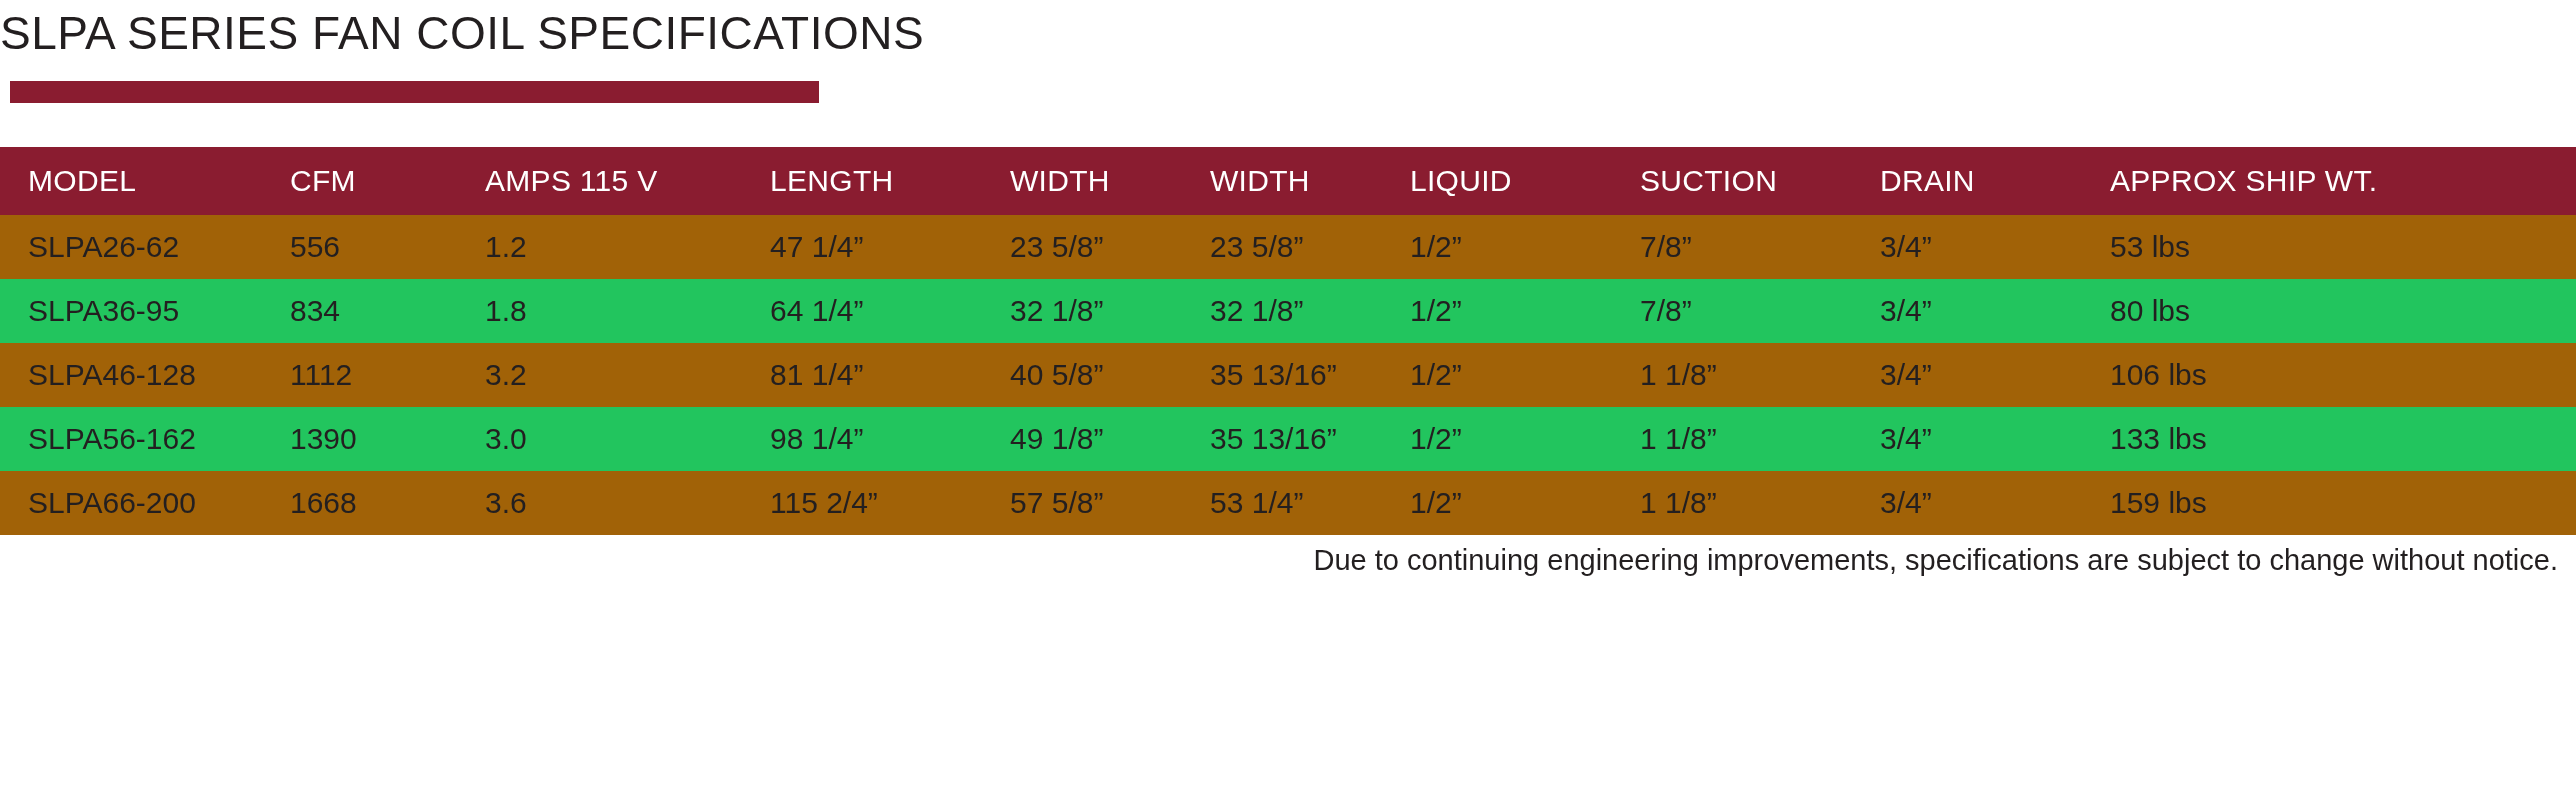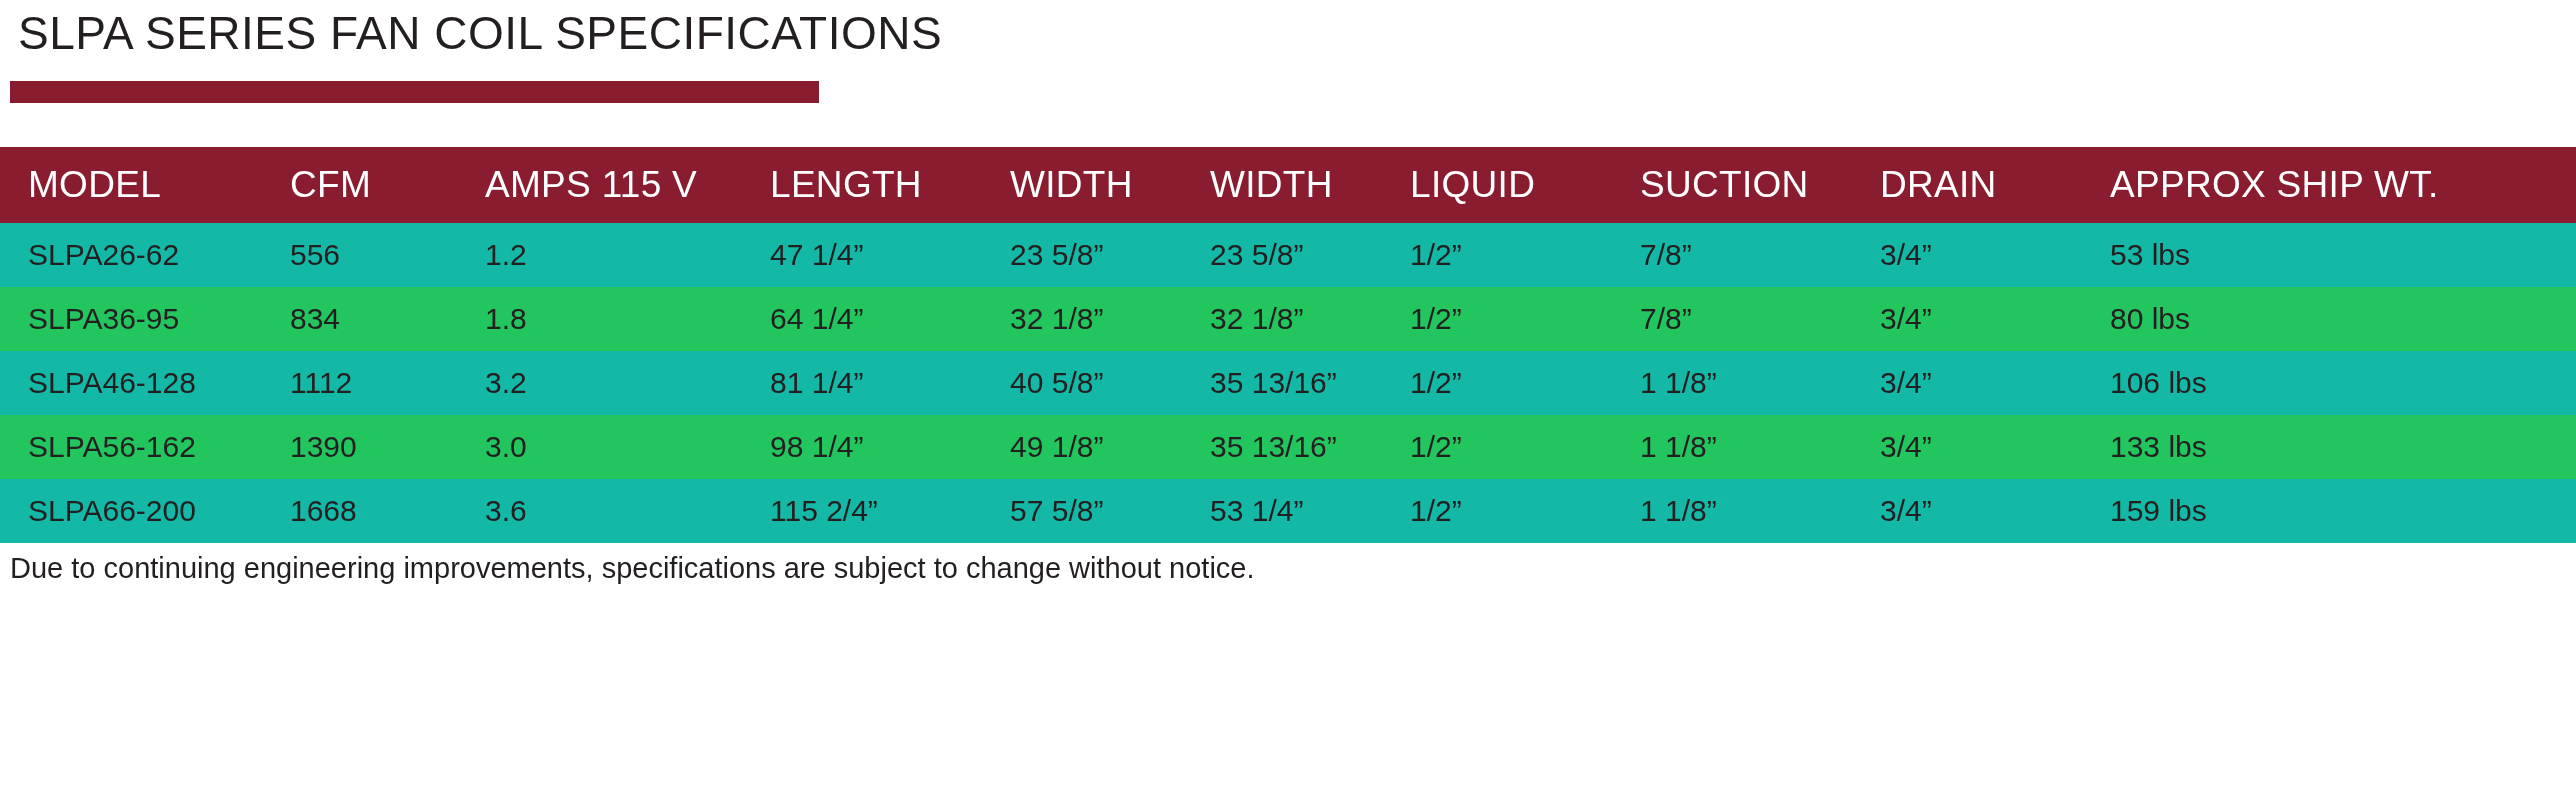--- a/index.html
+++ b/index.html
@@ -19,56 +19,56 @@
     width: 2576px;
     height: 791px;
     box-sizing: border-box;
     padding: 0 0 0 0;
   }
   .title {
     font-size: 46px;
     font-weight: 400;
     letter-spacing: 0.5px;
     color: #231f20;
-    padding: 8px 0 0 18px;
+    padding: 8px 0 0 0;
     line-height: 1.1;
   }
   .title-rule {
     margin: 22px 0 0 10px;
     width: 809px;
     height: 22px;
     background: #8a1c30;
   }
   .table-wrap {
     margin-top: 44px;
     width: 2576px;
   }
   table.spec {
     border-collapse: collapse;
     width: 2576px;
     table-layout: fixed;
   }
   table.spec th {
     background: #8a1c30;
     color: #ffffff;
-    font-size: 37px;
+    font-size: 30px;
     font-weight: 400;
     text-align: left;
     padding: 17px 0 17px 0;
     letter-spacing: 0.3px;
   }
   table.spec td {
     font-size: 30px;
     font-weight: 400;
     color: #231f20;
     padding: 15px 0 15px 0;
     text-align: left;
   }
   table.spec tbody tr.odd td {
-    background: #14b8a6;
+    background: #a16207;
   }
   table.spec tbody tr.even td {
     background: #22c55e;
   }
   
   .c0 { padding-left: 28px !important; }
   .c1 { padding-left: 10px !important; }
   .c2 { padding-left: 10px !important; }
   .c3 { padding-left: 10px !important; }
   .c4 { padding-left: 10px !important; }
@@ -83,23 +83,24 @@
   col.w2 { width: 285px; }
   col.w3 { width: 240px; }
   col.w4 { width: 200px; }
   col.w5 { width: 200px; }
   col.w6 { width: 230px; }
   col.w7 { width: 240px; }
   col.w8 { width: 230px; }
   col.w9 { width: 478px; }
 
   .notes {
-    padding: 6px 0 0 10px;
+    padding: 6px 0 0 24px;
     width: 2558px;
     box-sizing: border-box;
+    text-align: right;
   }
   .notes p {
     margin: 0;
     font-size: 29px;
     line-height: 1.33;
     color: #231f20;
     font-weight: 400;
   }
   .gap-span {
     display: inline-block;

